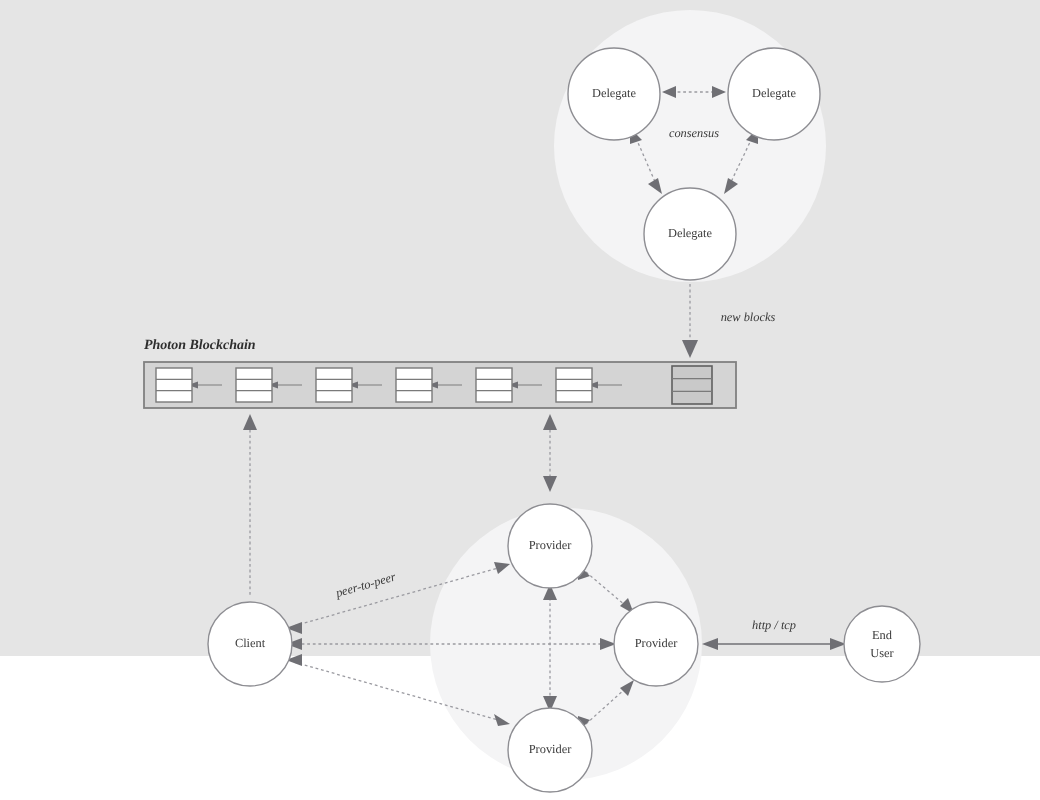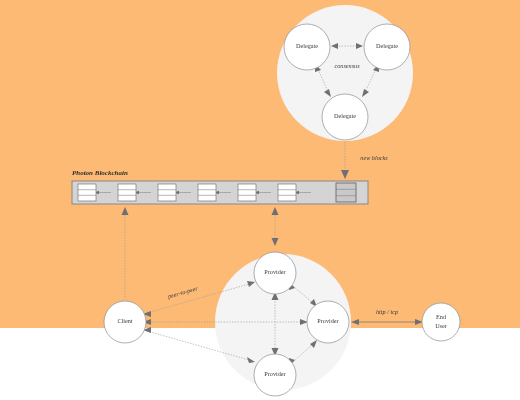--- a/index.html
+++ b/index.html
@@ -10,21 +10,21 @@
   body {
     width: 520px;
     height: 400px;
     overflow: hidden;
     font-family: "Liberation Serif", serif;
   }
   #diagram-root {
     position: relative;
     width: 520px;
     height: 328px;
-    background: #fdba74;
+    background: #e5e5e5;
   }
   svg.layer {
     position: absolute;
     top: 0;
     left: 0;
     width: 520px;
     height: 400px;
   }
   .node-label {
     font-family: "Liberation Serif", serif;

